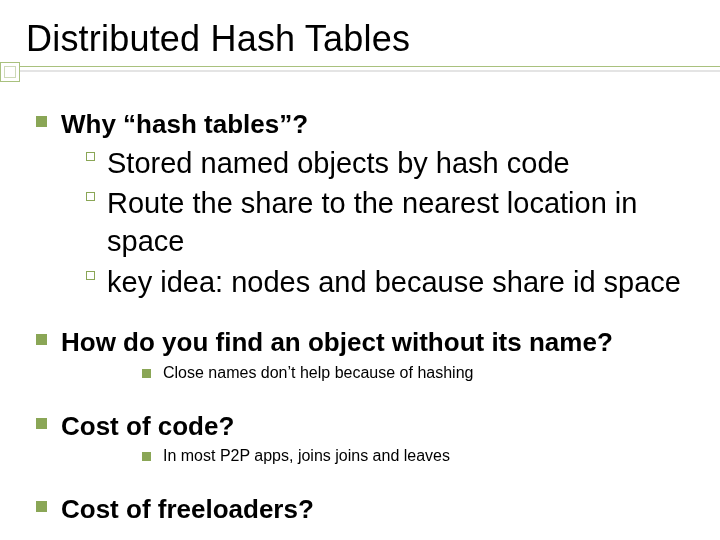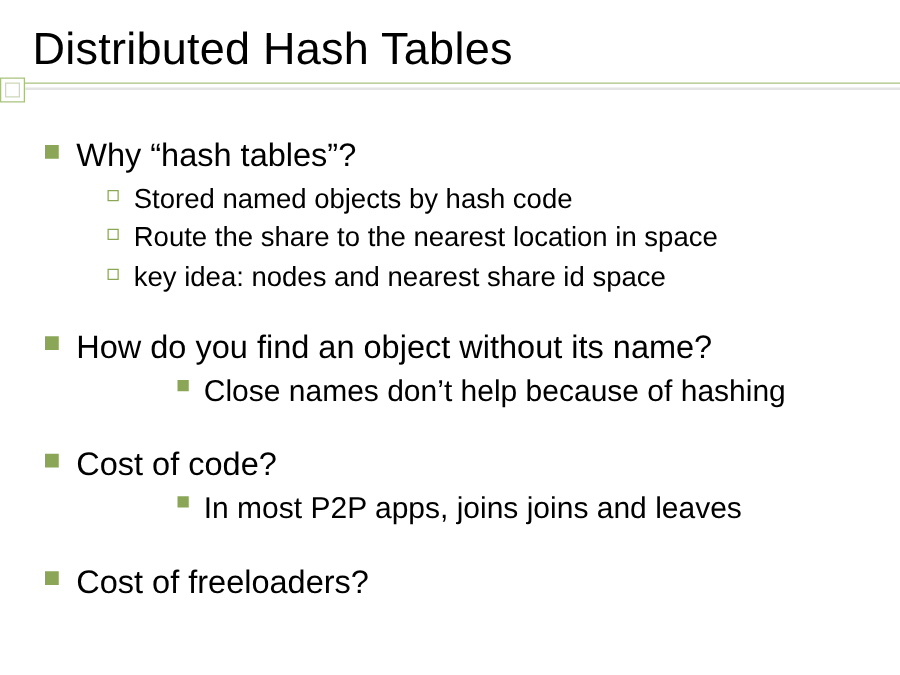--- a/index.html
+++ b/index.html
@@ -59,20 +59,21 @@
     right: 3px; bottom: 3px;
     border: 1px solid #cdd9b7;
   }
   .content {
     padding-left: 2px;
   }
   .lvl1 {
     display: flex;
     align-items: flex-start;
     margin: 12px 0 4px 0;
+    font-weight: bold;
   }
   .lvl1 .bullet {
     width: 11px; height: 11px;
     background: #8aa656;
     margin: 8px 14px 0 8px;
     flex: 0 0 11px;
   }
   .lvl1 .text {
     font-size: 26px;
     line-height: 1.25;
@@ -83,36 +84,36 @@
     margin: 3px 0 3px 58px;
   }
   .lvl2 .bullet {
     width: 9px; height: 9px;
     border: 1px solid #8aa656;
     margin: 7px 12px 0 0;
     flex: 0 0 9px;
     box-sizing: border-box;
   }
   .lvl2 .text {
-    font-size: 22px;
+    font-size: 29px;
     line-height: 1.3;
   }
   .lvl3 {
     display: flex;
     align-items: flex-start;
     margin: 4px 0 4px 114px;
   }
   .lvl3 .bullet {
     width: 9px; height: 9px;
     background: #8aa656;
     margin: 6px 12px 0 0;
     flex: 0 0 9px;
   }
   .lvl3 .text {
-    font-size: 24px;
+    font-size: 16px;
     line-height: 1.3;
   }
   .gap { height: 10px; }
 </style>
 </head>
 <body>
 
 <div class="slide">
 
   <h1 class="title">Distributed Hash Tables</h1>
@@ -132,21 +133,21 @@
     <div class="lvl2">
       <div class="bullet"></div>
       <div class="text">Stored named objects by hash code</div>
     </div>
     <div class="lvl2">
       <div class="bullet"></div>
       <div class="text">Route the share to the nearest location in space</div>
     </div>
     <div class="lvl2">
       <div class="bullet"></div>
-      <div class="text">key idea: nodes and nearest share id space</div>
+      <div class="text">key idea: nodes and because share id space</div>
     </div>
 
     <div class="gap"></div>
 
     <div class="lvl1">
       <div class="bullet"></div>
       <div class="text">How do you find an object without its name?</div>
     </div>
     <div class="lvl3">
       <div class="bullet"></div>

